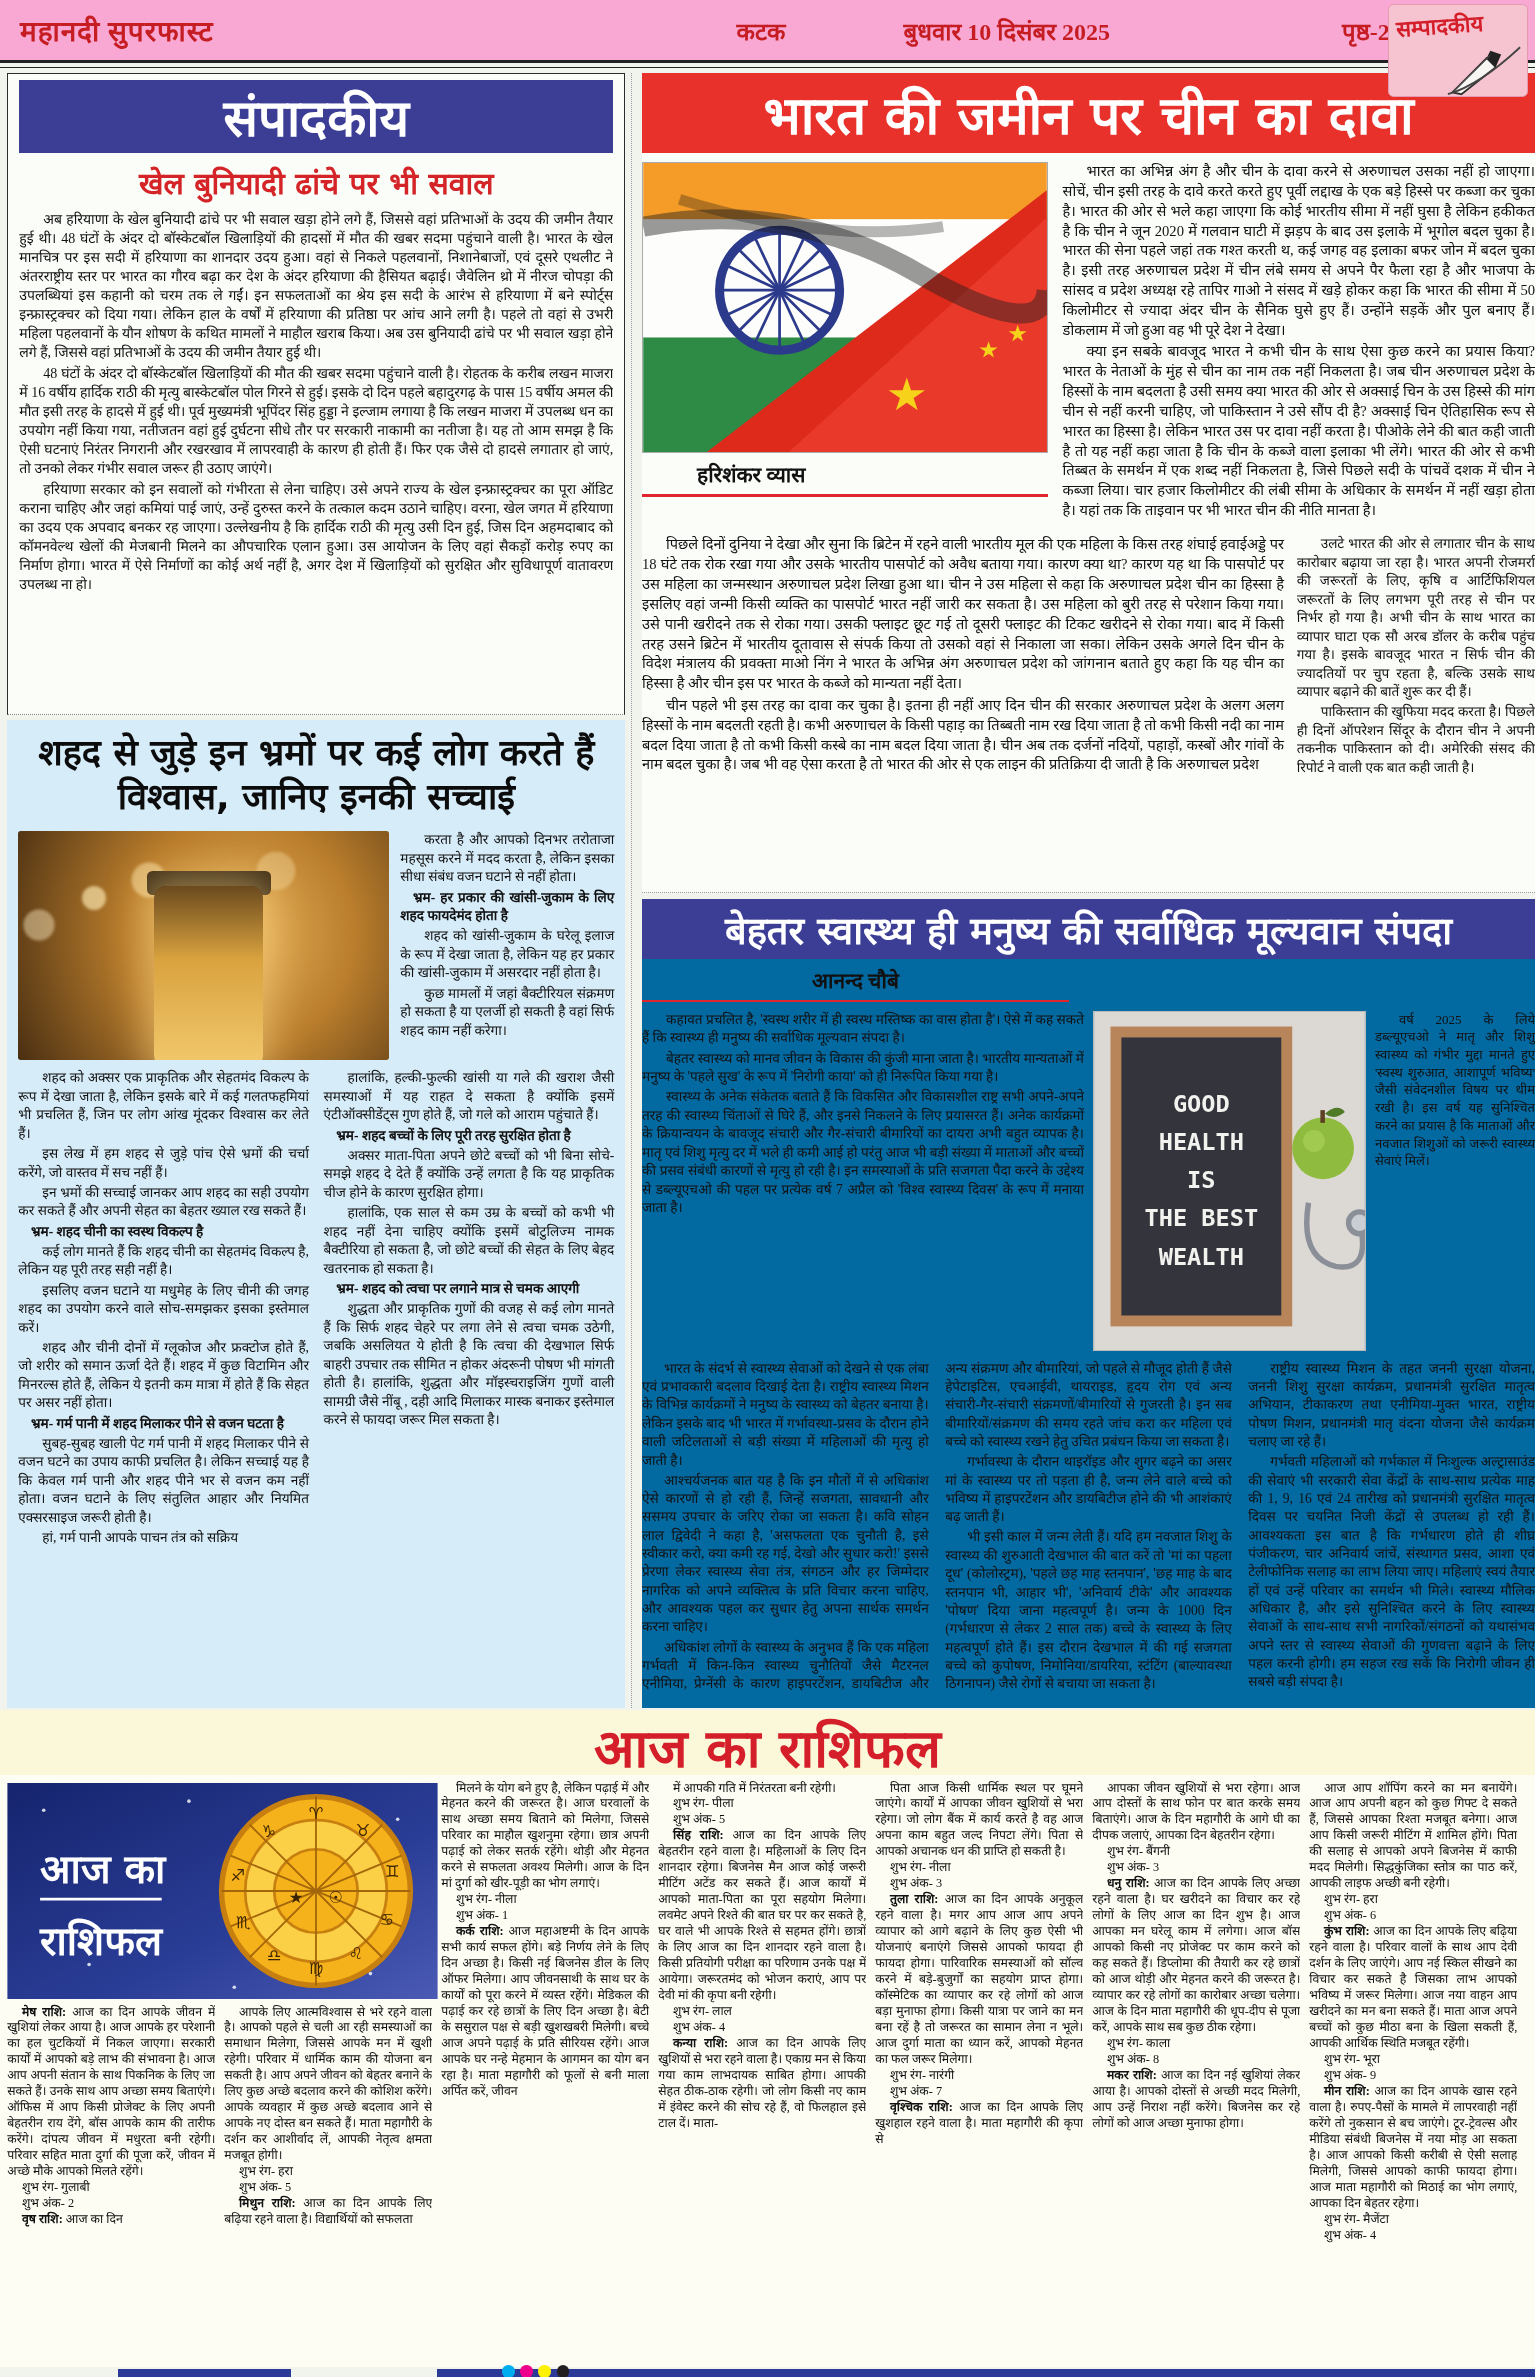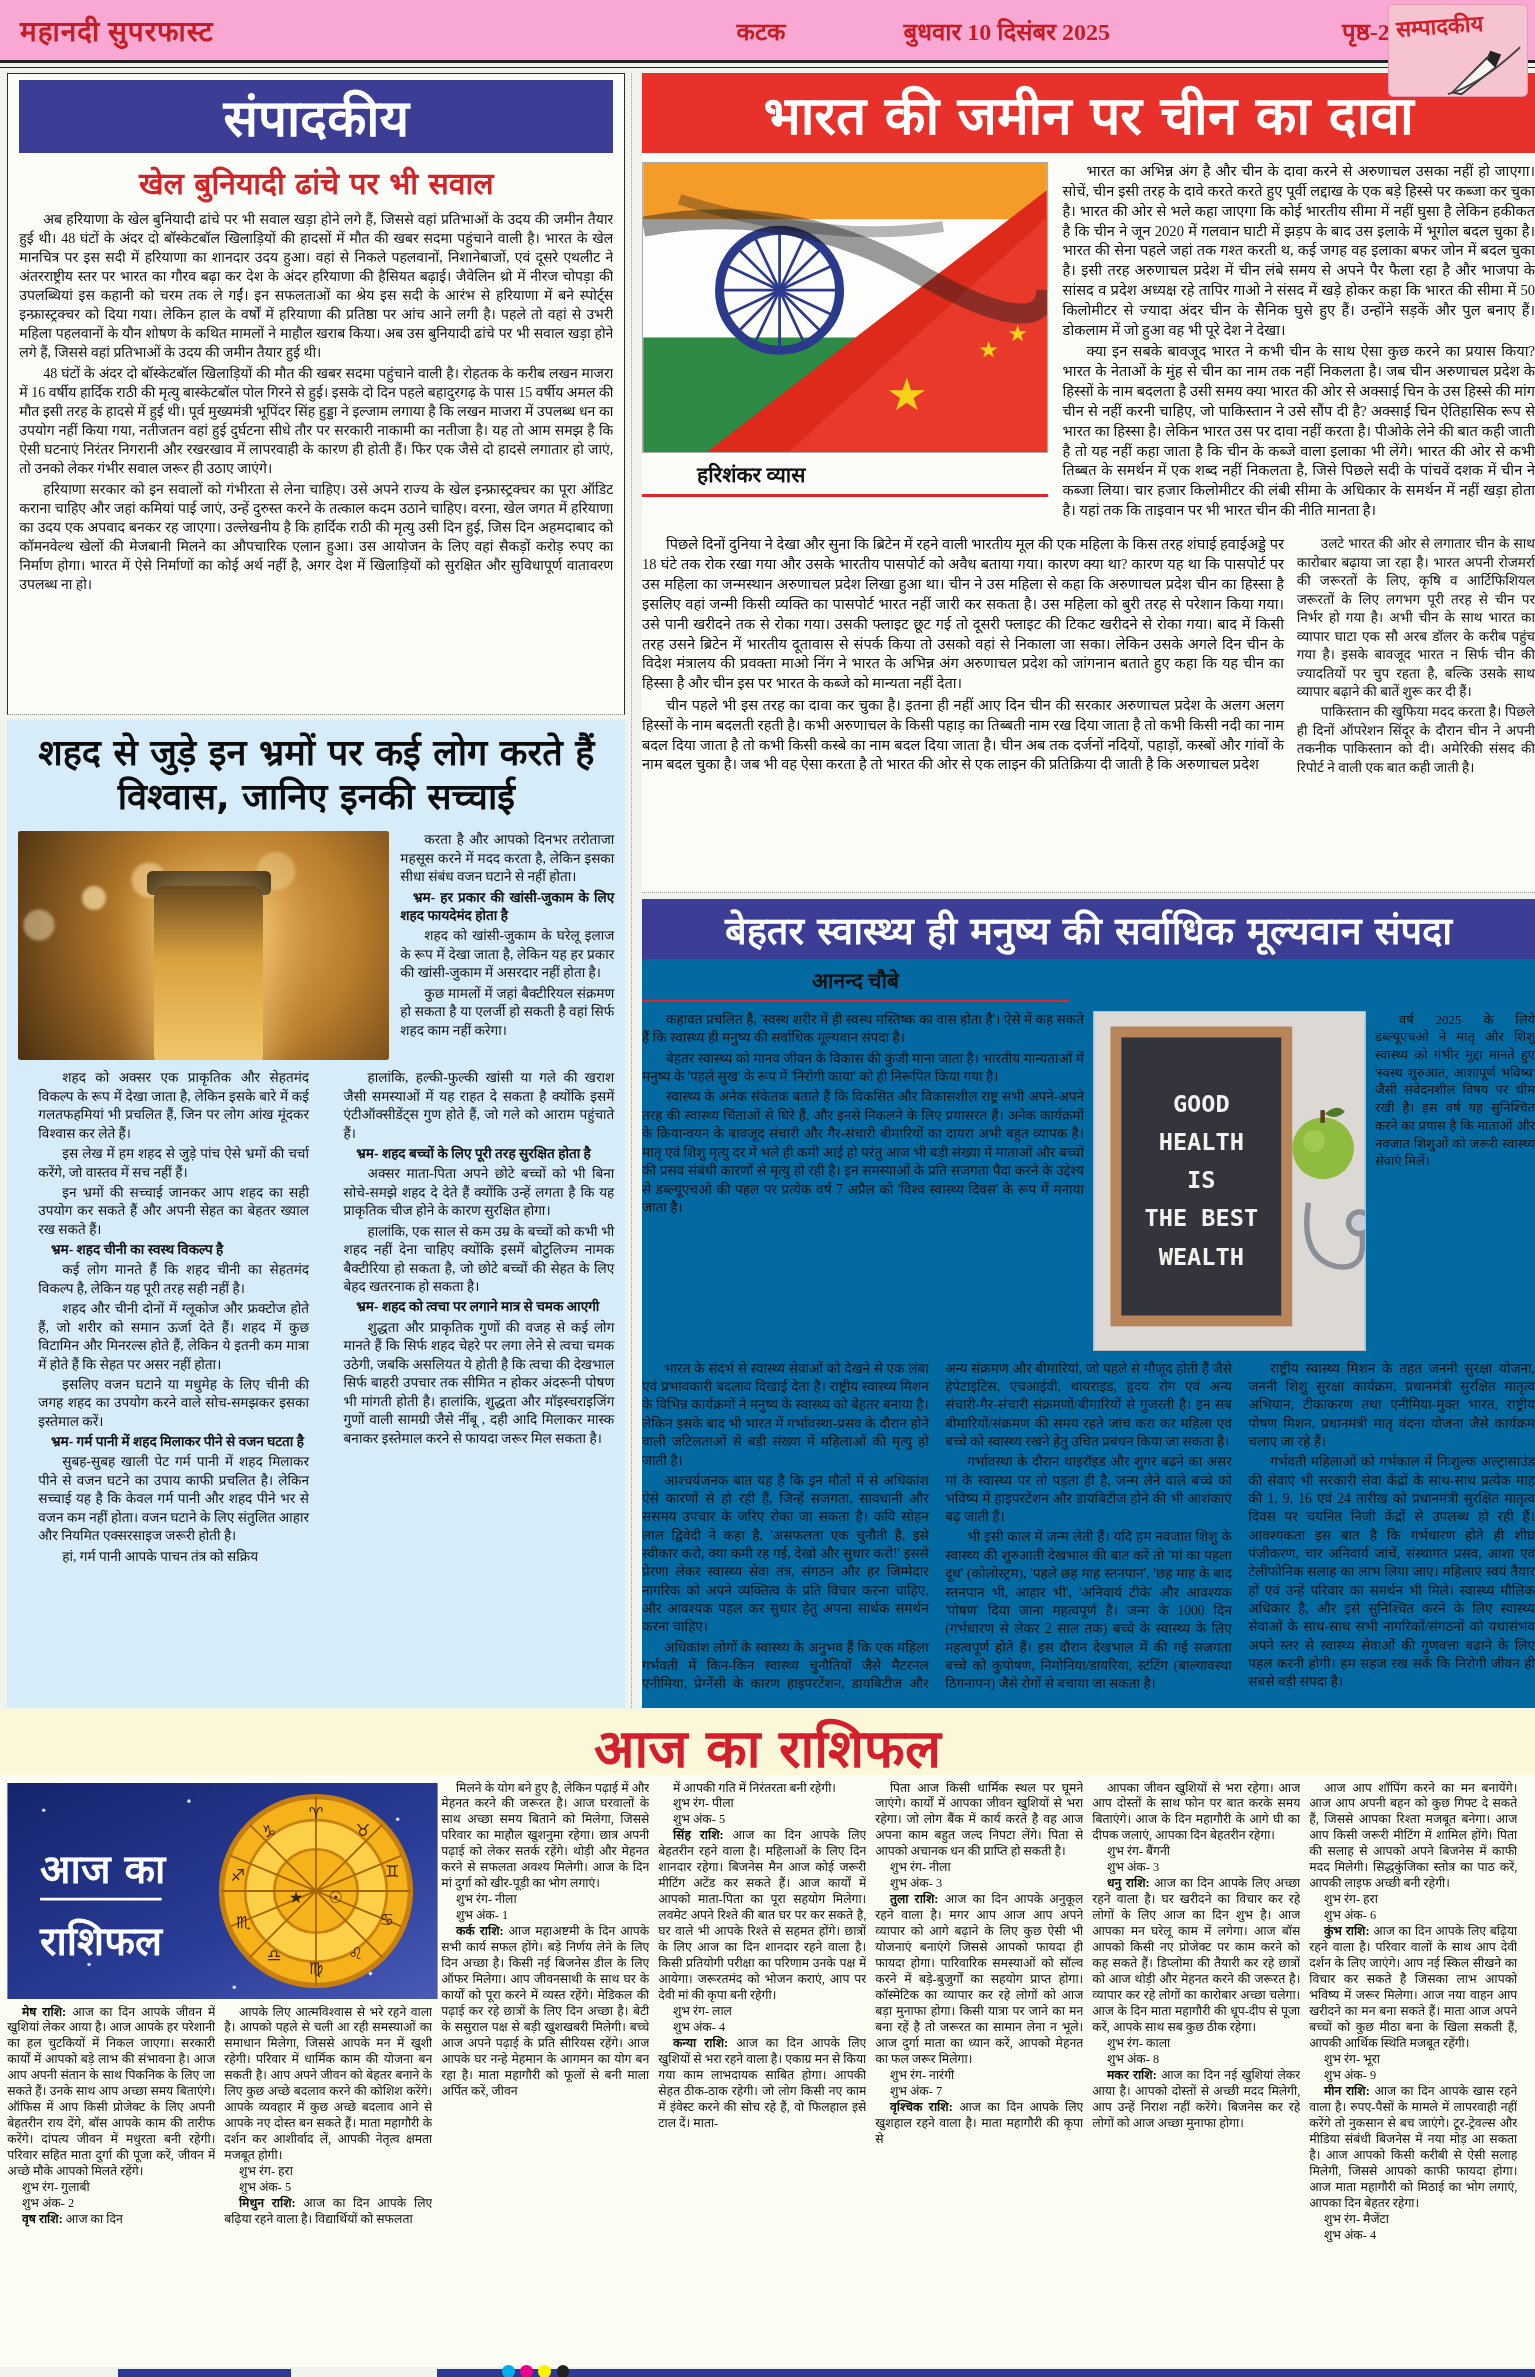--- a/index.html
+++ b/index.html
@@ -64,21 +64,21 @@
       background:radial-gradient(circle at 60% 45%, #e8b35b 0%, #b97d2c 45%, #4a2f12 100%);}
   .honey .photo .jar{position:absolute;left:136px;top:55px;width:109px;height:182px;background:
       linear-gradient(180deg,#6b4a1e,#d9a23f 40%,#f2c96d);border-radius:12.7px;box-shadow:0 0 36px 9px rgba(255,220,140,.5);}
   .honey .photo .lid{position:absolute;left:129px;top:40px;width:124px;height:24px;background:#3a2a14;border-radius:5.5px;}
   .honey .photo .bokeh{position:absolute;width:24px;height:24px;border-radius:50%;background:rgba(255,235,180,.65);
       box-shadow:55px -18px 0 5.5px rgba(255,235,180,.5), 109px 9px 0 1.8px rgba(255,235,180,.4),
                  -55px 27px 0 3.6px rgba(255,240,200,.45), 182px -27px 0 7.3px rgba(255,235,180,.35);
       left:64px;top:55px;filter:blur(1.8px);}
   .honey .lead .body-text{flex:1;padding-left:11px;font-size:13.6px;height:229px;}
   .honey .cols{display:flex;gap:14.6px;margin-top:9px;}
-  .honey .cols .body-text{flex:1;font-size:13.6px;height:709px;margin-left:20px;}
+  .honey .cols .body-text{flex:1;font-size:13.6px;height:709px;}
 
   
   .health{left:642px;top:899px;width:893px;height:809px;background:#0369a1;}
   .health .banner{height:60px;background:#3c3e96;font-size:38px;font-family:"DejaVu Sans",sans-serif;}
   .health .bywrap{width:427px;margin:7.3px 0 9px 0;border-bottom:2.7px solid #e0262c;padding-bottom:5.5px;}
   .health .lead{display:flex;}
   .health .lead .left{width:442px;flex:none;font-size:13.6px;height:300px;}
   .health .board{width:273px;flex:none;margin:0 9px;}
   .health .board svg{display:block;border:0.9px solid #bbb;}
   .health .lead .right{flex:1;font-size:13px;height:300px;}
@@ -201,22 +201,22 @@
           <p data-interactable="false">कुछ मामलों में जहां बैक्टीरियल संक्रमण हो सकता है या एलर्जी हो सकती है वहां सिर्फ शहद काम नहीं करेगा।</p>
         </div>
     </div>
     <div class="cols">
       <div class="body-text" data-interactable="false">
           <p data-interactable="false">शहद को अक्सर एक प्राकृतिक और सेहतमंद विकल्प के रूप में देखा जाता है, लेकिन इसके बारे में कई गलतफहमियां भी प्रचलित हैं, जिन पर लोग आंख मूंदकर विश्वास कर लेते हैं।</p>
           <p data-interactable="false">इस लेख में हम शहद से जुड़े पांच ऐसे भ्रमों की चर्चा करेंगे, जो वास्तव में सच नहीं हैं।</p>
           <p data-interactable="false">इन भ्रमों की सच्चाई जानकर आप शहद का सही उपयोग कर सकते हैं और अपनी सेहत का बेहतर ख्याल रख सकते हैं।</p>
           <p data-interactable="false" class="b">भ्रम- शहद चीनी का स्वस्थ विकल्प है</p>
           <p data-interactable="false">कई लोग मानते हैं कि शहद चीनी का सेहतमंद विकल्प है, लेकिन यह पूरी तरह सही नहीं है।</p>
+          <p data-interactable="false">इसलिए वजन घटाने या मधुमेह के लिए चीनी की जगह शहद का उपयोग करने वाले सोच-समझकर इसका इस्तेमाल करें।</p>
           <p data-interactable="false">शहद और चीनी दोनों में ग्लूकोज और फ्रक्टोज होते हैं, जो शरीर को समान ऊर्जा देते हैं। शहद में कुछ विटामिन और मिनरल्स होते हैं, लेकिन ये इतनी कम मात्रा में होते हैं कि सेहत पर असर नहीं होता।</p>
-          <p data-interactable="false">इसलिए वजन घटाने या मधुमेह के लिए चीनी की जगह शहद का उपयोग करने वाले सोच-समझकर इसका इस्तेमाल करें।</p>
           <p data-interactable="false" class="b">भ्रम- गर्म पानी में शहद मिलाकर पीने से वजन घटता है</p>
           <p data-interactable="false">सुबह-सुबह खाली पेट गर्म पानी में शहद मिलाकर पीने से वजन घटने का उपाय काफी प्रचलित है। लेकिन सच्चाई यह है कि केवल गर्म पानी और शहद पीने भर से वजन कम नहीं होता। वजन घटाने के लिए संतुलित आहार और नियमित एक्सरसाइज जरूरी होती है।</p>
           <p data-interactable="false">हां, गर्म पानी आपके पाचन तंत्र को सक्रिय</p>
         </div>
       <div class="body-text" data-interactable="false">
           <p data-interactable="false">हालांकि, हल्की-फुल्की खांसी या गले की खराश जैसी समस्याओं में यह राहत दे सकता है क्योंकि इसमें एंटीऑक्सीडेंट्स गुण होते हैं, जो गले को आराम पहुंचाते हैं।</p>
           <p data-interactable="false" class="b">भ्रम- शहद बच्चों के लिए पूरी तरह सुरक्षित होता है</p>
           <p data-interactable="false">अक्सर माता-पिता अपने छोटे बच्चों को भी बिना सोचे-समझे शहद दे देते हैं क्योंकि उन्हें लगता है कि यह प्राकृतिक चीज होने के कारण सुरक्षित होगा।</p>
           <p data-interactable="false">हालांकि, एक साल से कम उम्र के बच्चों को कभी भी शहद नहीं देना चाहिए क्योंकि इसमें बोटुलिज्म नामक बैक्टीरिया हो सकता है, जो छोटे बच्चों की सेहत के लिए बेहद खतरनाक हो सकता है।</p>
           <p data-interactable="false" class="b">भ्रम- शहद को त्वचा पर लगाने मात्र से चमक आएगी</p>

